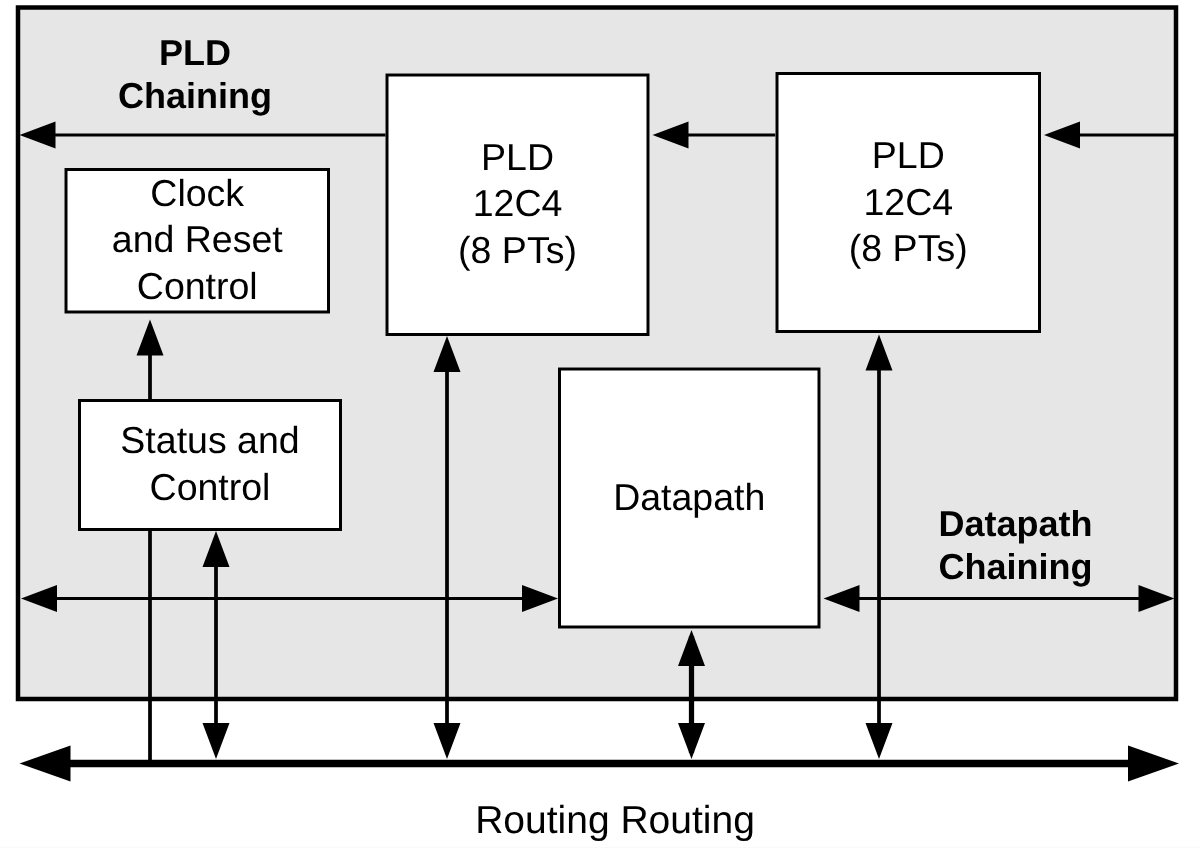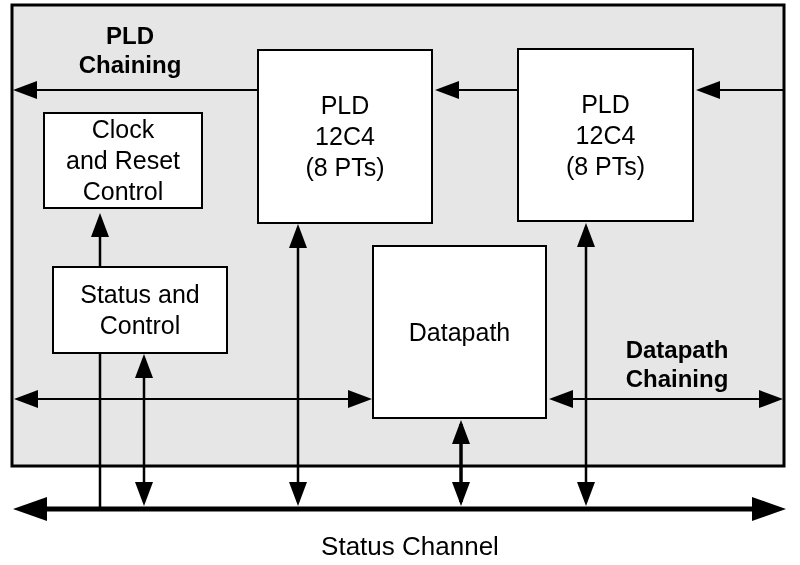--- a/index.html
+++ b/index.html
@@ -113,21 +113,21 @@
       <polygon class="ah" points="783,399 759,390 759,408"></polygon>
     </g>
 
     <g>
       <line class="ln w5" x1="30" y1="509" x2="768" y2="509"></line>
       <polygon class="ah" points="13,509 47,497 47,521"></polygon>
       <polygon class="ah" points="786,509 752,497 752,521"></polygon>
     </g>
   </svg>
 
-  <div class="box" style="left:43px;top:112px;width:160px;height:97px;">
+  <div class="box" style="left:43px;top:112px;width:177px;height:97px;">
     <span>Clock
 and Reset
 Control</span>
   </div>
 
   <div class="box" style="left:52px;top:266px;width:176px;height:88px;">
     <span>Status and
 Control</span>
   </div>
 
@@ -146,15 +146,15 @@
   <div class="box" style="left:372px;top:245px;width:175px;height:174px;">
     <span>Datapath</span>
   </div>
 
   <div class="lbl bold" style="left:45px;top:21px;width:170px;">PLD
 Chaining</div>
 
   <div class="lbl bold" style="left:597px;top:335px;width:160px;">Datapath
 Chaining</div>
 
-  <div class="lbl plain" style="left:310px;top:531px;width:200px;">Status Channel</div>
+  <div class="lbl plain" style="left:310px;top:531px;width:200px;">Routing Routing</div>
 
 </div>
 
 </body></html>

